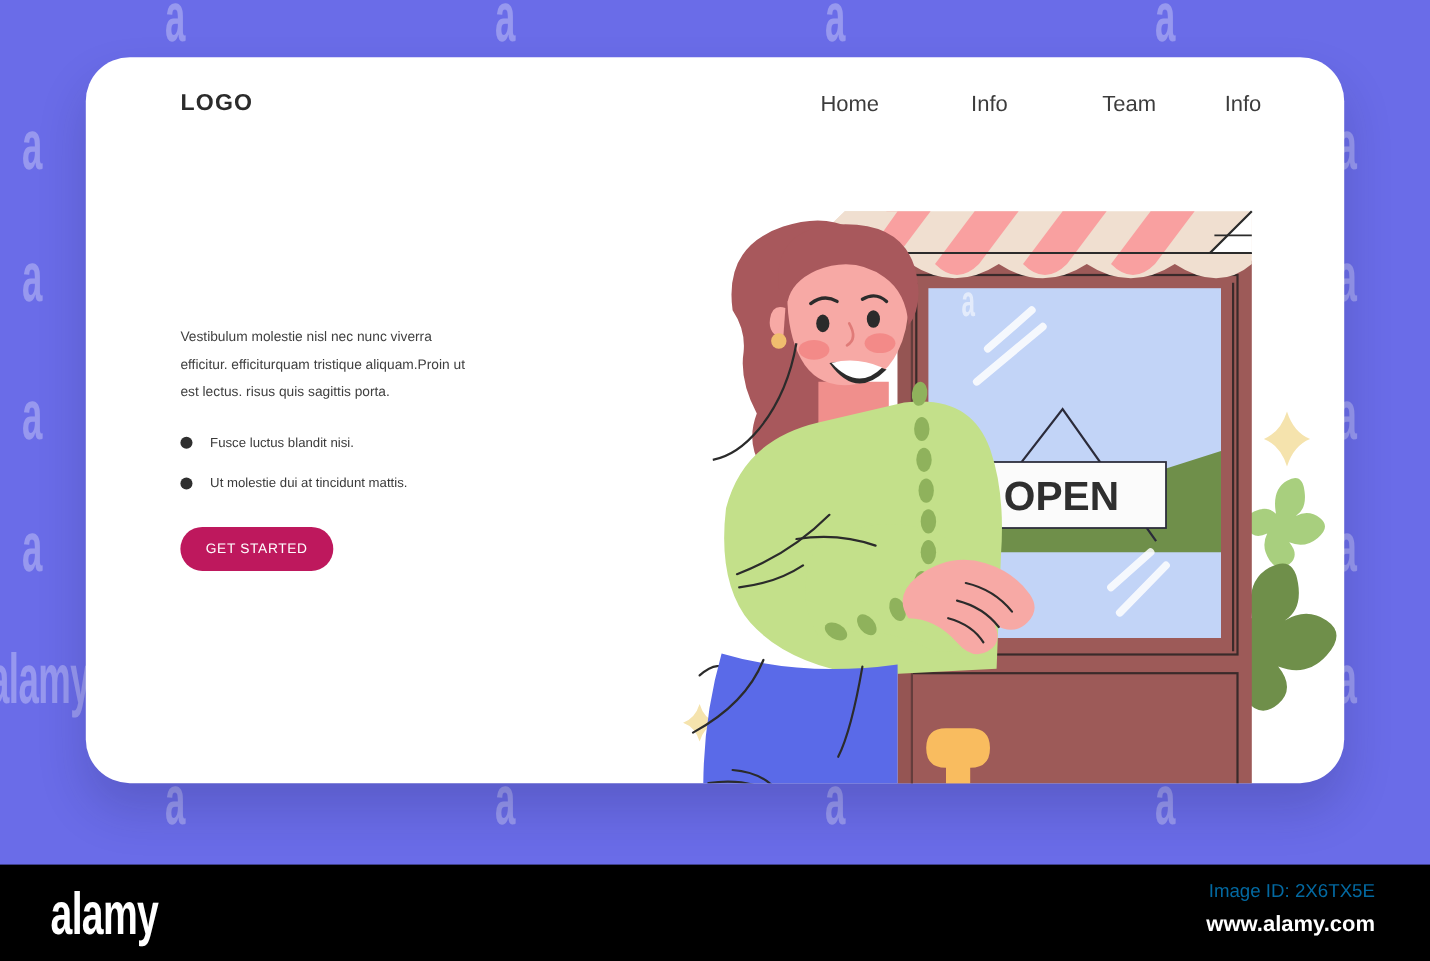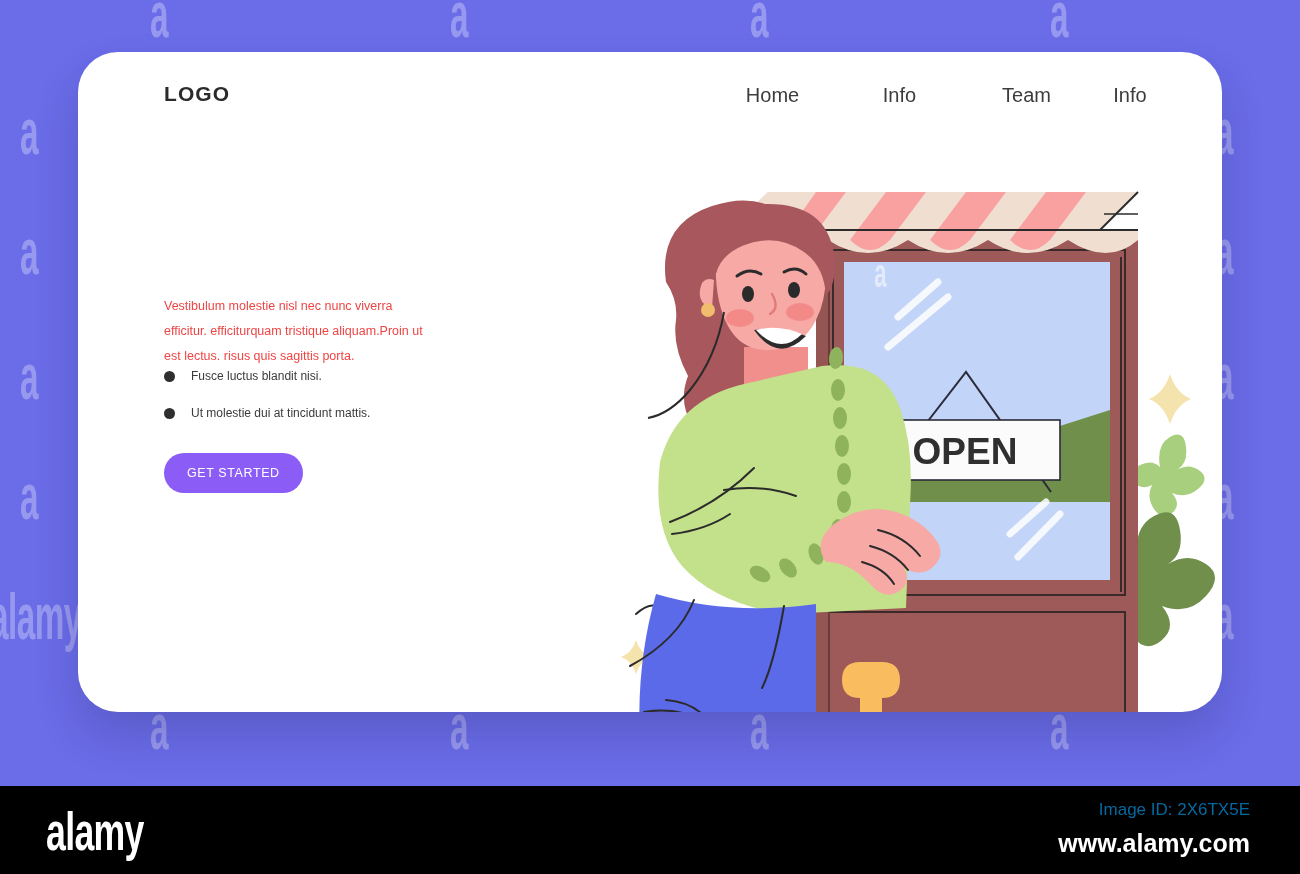--- a/index.html
+++ b/index.html
@@ -61,37 +61,37 @@
   .nav-item:last-child { width:80px; }
 
   
   #copy { position:absolute; left:86px; top:198px; width:380px; }
   #headline {
     font-size:59px; font-weight:bold; color:#2f2f2f;
     letter-spacing:-1.2px; line-height:1;
   }
   #paragraph {
     margin-top:44px;
-    font-size:12.5px; color:#ef4444; line-height:2.0;
+    font-size:12.5px; color:#404040; line-height:2.0;
     width:260px;
   }
-  #bullets { list-style:none; }
+  #bullets { margin-top:26px; list-style:none; }
   #bullets li {
     display:flex; align-items:center;
     margin-bottom:23px;
     font-size:12px; color:#3a3a3a;
   }
   .dot {
     width:11px; height:11px; border-radius:50%;
     background:#2f2f2f; margin-right:16px; flex:none;
   }
   #cta {
     margin-top:10px;
     display:inline-block;
-    background:#8b5cf6; color:#ffffff;
+    background:#be185d; color:#ffffff;
     font-size:12.5px; letter-spacing:0.6px;
     padding:13px 23px; border:none; border-radius:22px;
     cursor:pointer;
   }
 
   
   #art { position:absolute; left:470px; top:110px; width:740px; height:590px; }
   #art svg { display:block; }
 </style>
 </head>
@@ -288,14 +288,14 @@
       </g>
     </svg>
   </div>
 </div>
 
 <div style="position:absolute;left:0;top:786px;width:1300px;height:88px;background:#000000;">
   <div style="position:absolute;left:46px;top:14px;font-family:'Liberation Sans',sans-serif;
               font-size:54px;font-weight:bold;color:#ffffff;transform:scaleX(0.66);
               transform-origin:left top;letter-spacing:-1px;">alamy</div>
   <div style="position:absolute;right:50px;top:14px;font-size:17px;color:#0369a1;">Image ID: 2X6TX5E</div>
-  <div style="position:absolute;right:50px;top:43px;font-size:25px;font-weight:bold;color:#ffffff;">www.alamy.com</div>
+  <div style="position:absolute;right:50px;top:43px;font-size:20px;font-weight:bold;color:#ffffff;">www.alamy.com</div>
 </div>
 
 </body></html>

